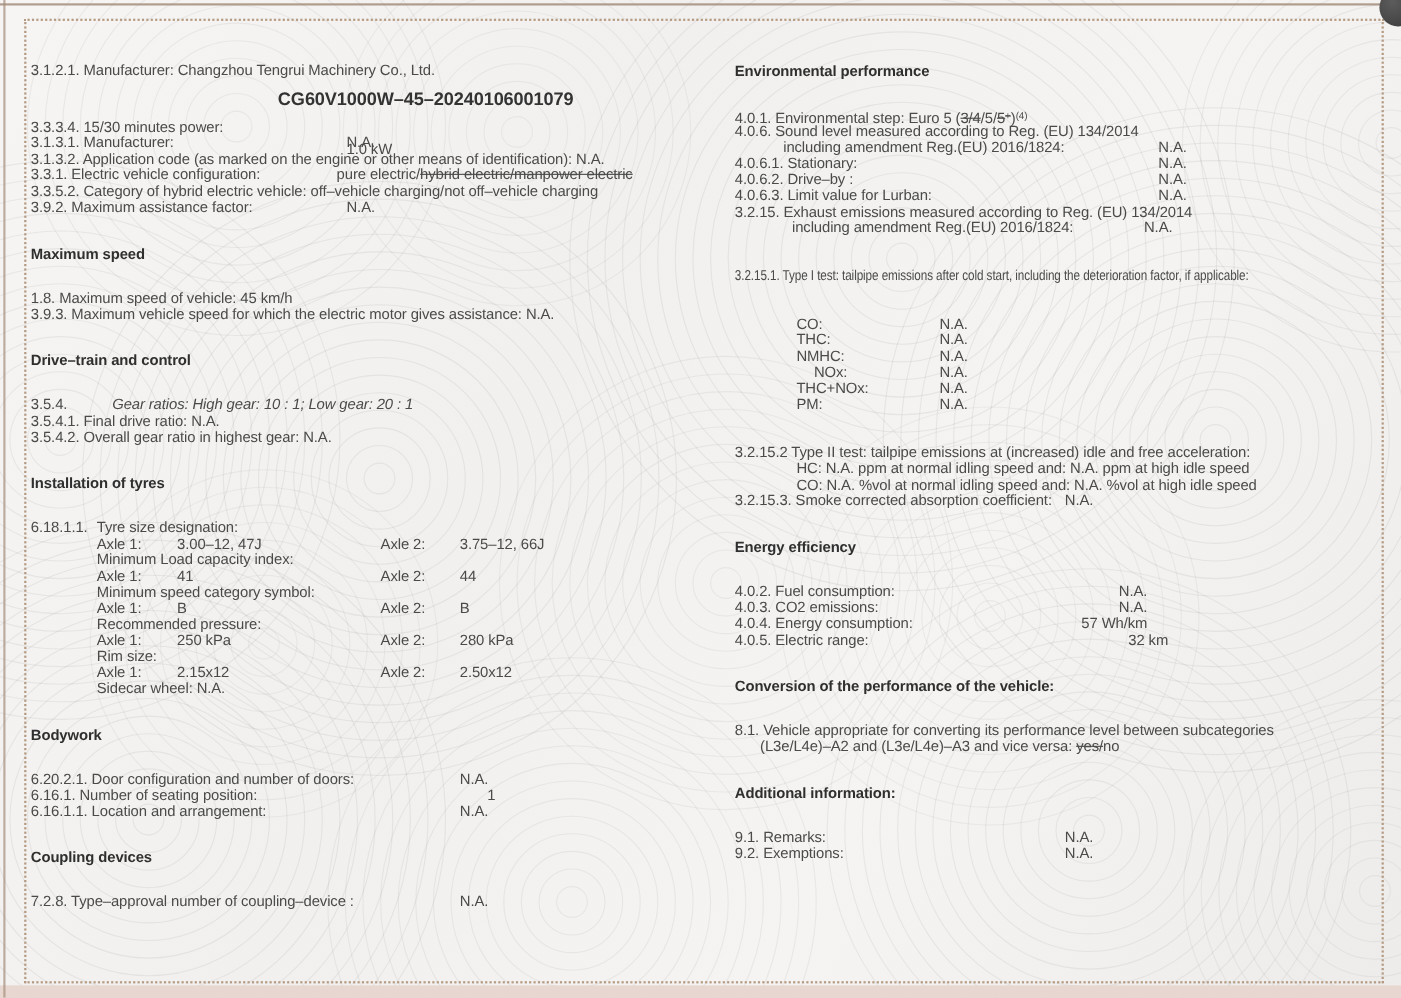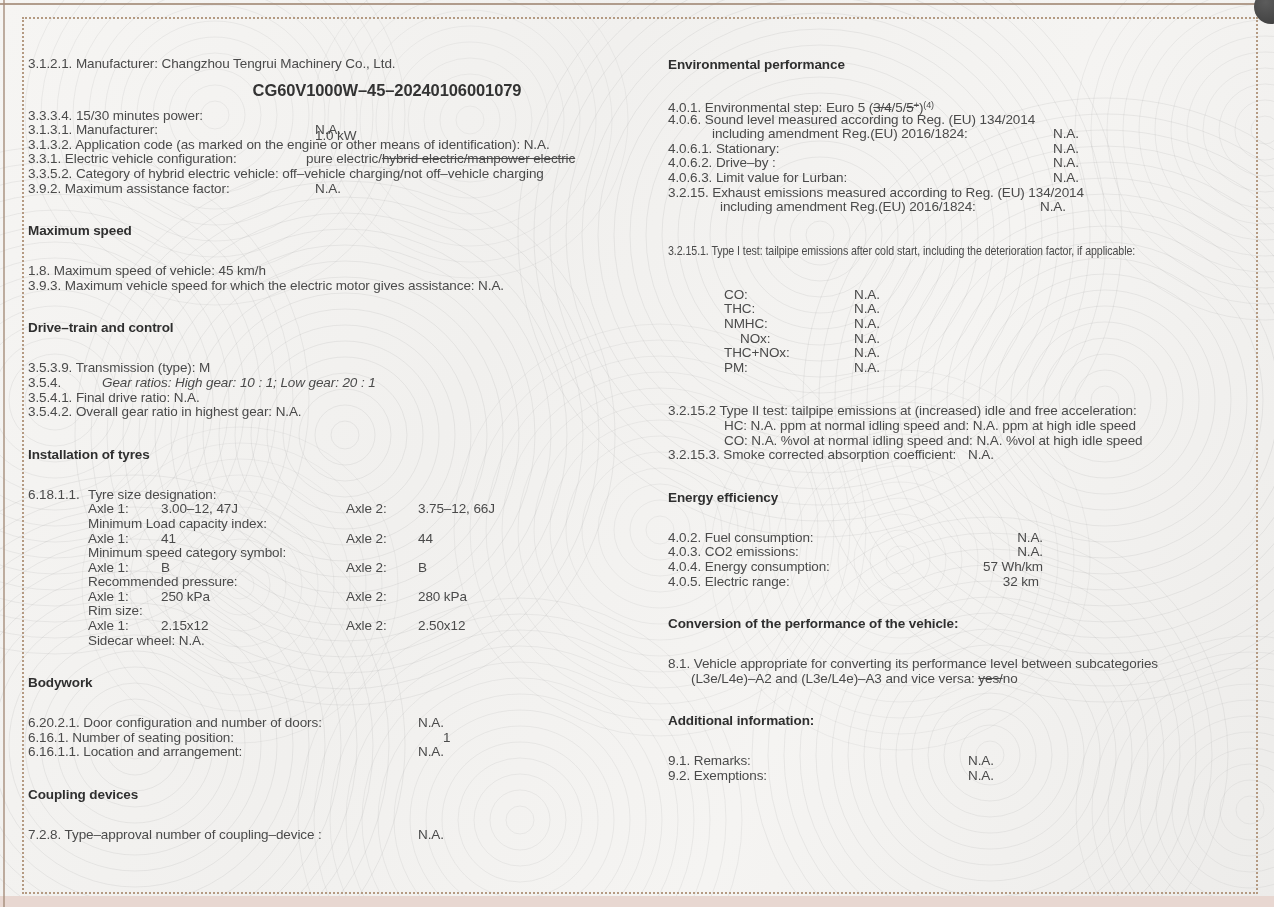--- a/index.html
+++ b/index.html
@@ -300,21 +300,20 @@
       <div class="line"><span class="seg"><span>3.3.5.2. Category of hybrid electric vehicle: off–vehicle charging/not off–vehicle charging</span></span></div>
       <div class="line"><span class="seg"><span>3.9.2. Maximum assistance factor:</span></span><span class="seg-abs" style="left: 287px;"><span>N.A.</span></span></div>
     </div>
     <div class="section">
       <div class="heading">Maximum speed</div>
       <div class="line"><span class="seg"><span>1.8. Maximum speed of vehicle: 45 km/h</span></span></div>
       <div class="line"><span class="seg"><span>3.9.3. Maximum vehicle speed for which the electric motor gives assistance: N.A.</span></span></div>
     </div>
     <div class="section">
       <div class="heading">Drive–train and control</div>
-      <div class="line"><span class="seg"><span>3.5.3.9. Transmission (type): M</span></span></div>
       <div class="line"><span class="seg"><span>3.5.4.</span></span><span class="seg-abs" style="left: 74px; font-style: italic;"><span>Gear ratios: High gear: 10 : 1; Low gear: 20 : 1</span></span></div>
       <div class="line"><span class="seg"><span>3.5.4.1. Final drive ratio: N.A.</span></span></div>
       <div class="line"><span class="seg"><span>3.5.4.2. Overall gear ratio in highest gear: N.A.</span></span></div>
     </div>
     <div class="section">
       <div class="heading">Installation of tyres</div>
       <div class="line"><span class="seg"><span>6.18.1.1.</span></span><span class="seg-abs" style="left: 60px;"><span>Tyre size designation:</span></span></div>
       <div class="line"><span class="seg-abs" style="left: 60px;"><span>Axle 1:</span></span><span class="seg-abs" style="left: 133px;"><span>3.00–12, 47J</span></span><span class="seg-abs" style="left: 318px;"><span>Axle 2:</span></span><span class="seg-abs" style="left: 390px;"><span>3.75–12, 66J</span></span></div>
       <div class="line"><span class="seg-abs" style="left: 60px;"><span>Minimum Load capacity index:</span></span></div>
       <div class="line"><span class="seg-abs" style="left: 60px;"><span>Axle 1:</span></span><span class="seg-abs" style="left: 133px;"><span>41</span></span><span class="seg-abs" style="left: 318px;"><span>Axle 2:</span></span><span class="seg-abs" style="left: 390px;"><span>44</span></span></div>
@@ -364,21 +363,21 @@
       <div class="line"><span class="seg"><span>3.2.15.2 Type II test: tailpipe emissions at (increased) idle and free acceleration:</span></span></div>
       <div class="line"><span class="seg-abs" style="left: 56px;"><span>HC: N.A. ppm at normal idling speed and: N.A. ppm at high idle speed</span></span></div>
       <div class="line"><span class="seg-abs" style="left: 56px;"><span>CO: N.A. %vol at normal idling speed and: N.A. %vol at high idle speed</span></span></div>
       <div class="line"><span class="seg"><span>3.2.15.3. Smoke corrected absorption coefficient:</span></span><span class="seg-abs" style="left: 300px;"><span>N.A.</span></span></div>
     </div>
     <div class="section">
       <div class="heading">Energy efficiency</div>
       <div class="line"><span class="seg"><span>4.0.2. Fuel consumption:</span></span><span class="seg-abs seg-right" style="left: 375px;"><span>N.A.</span></span></div>
       <div class="line"><span class="seg"><span>4.0.3. CO2 emissions:</span></span><span class="seg-abs seg-right" style="left: 375px;"><span>N.A.</span></span></div>
       <div class="line"><span class="seg"><span>4.0.4. Energy consumption:</span></span><span class="seg-abs seg-right" style="left: 375px;"><span>57 Wh/km</span></span></div>
-      <div class="line"><span class="seg"><span>4.0.5. Electric range:</span></span><span class="seg-abs seg-right" style="left: 371px;"><span>32 km</span></span></div>
+      <div class="line"><span class="seg"><span>4.0.5. Electric range:</span></span><span class="seg-abs seg-right" style="left: 394px;"><span>32 km</span></span></div>
     </div>
     <div class="section">
       <div class="heading">Conversion of the performance of the vehicle:</div>
       <div class="line"><span class="seg"><span>8.1. Vehicle appropriate for converting its performance level between subcategories</span></span></div>
       <div class="line"><span class="seg-abs" style="left: 23px;"><span>(L3e/L4e)–A2 and (L3e/L4e)–A3 and vice versa: </span><span class="strike">yes/</span><span>no</span></span></div>
     </div>
     <div class="section">
       <div class="heading">Additional information:</div>
       <div class="line"><span class="seg"><span>9.1. Remarks:</span></span><span class="seg-abs" style="left: 300px;"><span>N.A.</span></span></div>
       <div class="line"><span class="seg"><span>9.2. Exemptions:</span></span><span class="seg-abs" style="left: 300px;"><span>N.A.</span></span></div>

